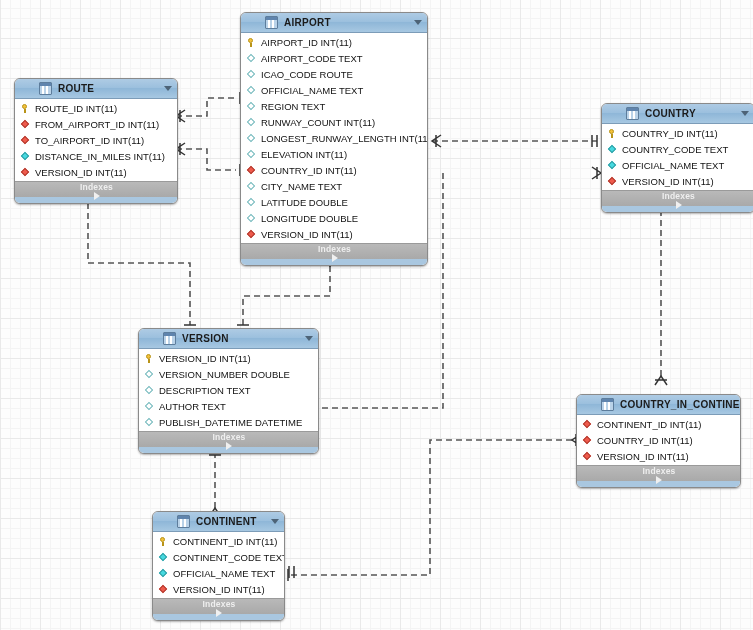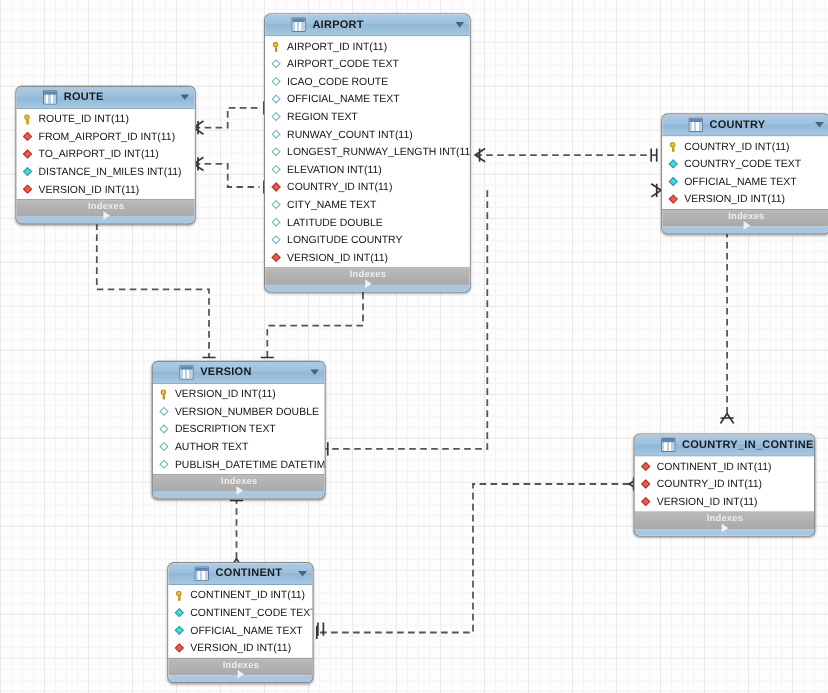--- a/index.html
+++ b/index.html
@@ -252,21 +252,21 @@
       <div class="col">
           <span class="mk d hollow"></span>
           <span>CITY_NAME TEXT</span>
         </div>
       <div class="col">
           <span class="mk d hollow"></span>
           <span>LATITUDE DOUBLE</span>
         </div>
       <div class="col">
           <span class="mk d hollow"></span>
-          <span>LONGITUDE COUNTRY</span>
+          <span>LONGITUDE DOUBLE</span>
         </div>
       <div class="col">
           <span class="mk d red"></span>
           <span>VERSION_ID INT(11)</span>
         </div>
     </div>
     <div class="idx">
       <span class="idx-label">Indexes</span>
       <span class="idx-arrow"></span>
     </div>
@@ -297,21 +297,21 @@
           <span>VERSION_ID INT(11)</span>
         </div>
     </div>
     <div class="idx">
       <span class="idx-label">Indexes</span>
       <span class="idx-arrow"></span>
     </div>
     <div class="foot"></div>
   </div>
 
-  <div class="tbl" style="left:138px;top:328px;width:158px;">
+  <div class="tbl" style="left:138px;top:328px;width:181px;">
     <div class="tbl-hdr">
       <span class="tbl-icon"></span>
       <span class="tbl-title">VERSION</span>
       <span class="caret"></span>
     </div>
     <div class="cols">
       <div class="col">
           <span class="mk pk"></span>
           <span>VERSION_ID INT(11)</span>
         </div>

